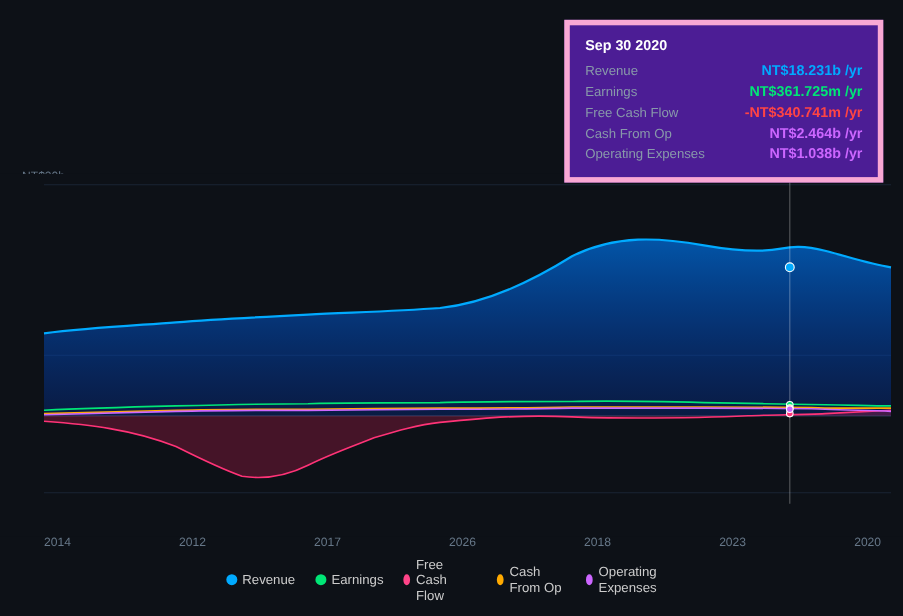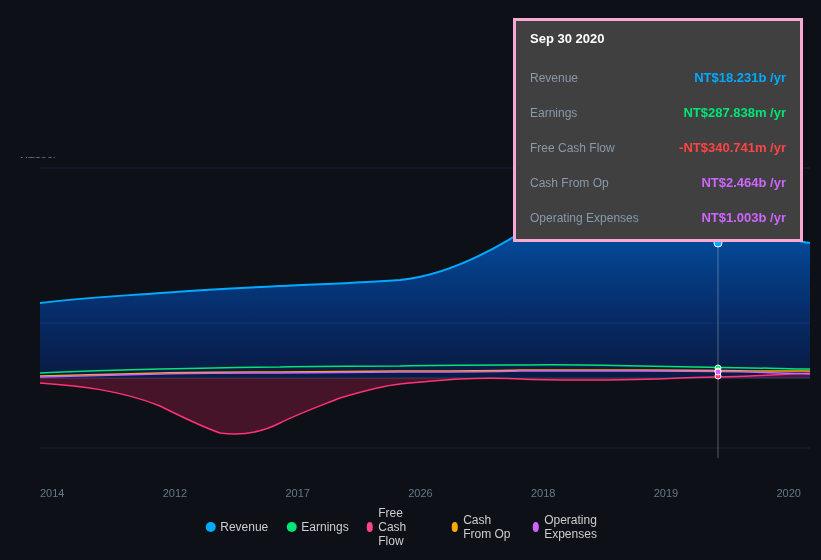--- a/index.html
+++ b/index.html
@@ -11,22 +11,22 @@
       color: #ccc;
       overflow: hidden;
       position: relative;
     }
 
     
     .tooltip {
       position: absolute;
       top: 18px;
       right: 18px;
-      background: #404040;
-      border: 3px solid #f9a8d4;
+      background: #4c1d95;
+      border: 5px solid #f9a8d4;
       padding: 10px 14px;
       min-width: 290px;
       z-index: 10;
     }
     .tooltip-title {
       color: #fff;
       font-size: 13px;
       font-weight: bold;
       margin-bottom: 8px;
     }
@@ -37,21 +37,20 @@
       margin-bottom: 4px;
       font-size: 12px;
     }
     .tooltip-label {
       color: #8899aa;
       min-width: 120px;
     }
     .tooltip-value {
       font-weight: bold;
       font-size: 13px;
-      margin-top: 16px;
     }
     .tooltip-value.blue { color: #00aaff; }
     .tooltip-value.green { color: #00e676; }
     .tooltip-value.red { color: #ff4444; }
     .tooltip-value.purple { color: #cc66ff; }
     .margin-note {
       font-size: 11px;
       color: #aaa;
       margin-top: -2px;
       margin-bottom: 4px;
@@ -124,33 +123,33 @@
 <body>
 
 <div class="tooltip">
   <div class="tooltip-title">Sep 30 2020</div>
   <div class="tooltip-row">
     <span class="tooltip-label">Revenue</span>
     <span class="tooltip-value blue">NT$18.231b /yr</span>
   </div>
   <div class="tooltip-row">
     <span class="tooltip-label">Earnings</span>
-    <span class="tooltip-value green">NT$287.838m /yr</span>
+    <span class="tooltip-value green">NT$361.725m /yr</span>
   </div>
   <div class="tooltip-row">
     <span class="tooltip-label">Free Cash Flow</span>
     <span class="tooltip-value red">-NT$340.741m /yr</span>
   </div>
   <div class="tooltip-row">
     <span class="tooltip-label">Cash From Op</span>
     <span class="tooltip-value purple">NT$2.464b /yr</span>
   </div>
   <div class="tooltip-row">
     <span class="tooltip-label">Operating Expenses</span>
-    <span class="tooltip-value purple">NT$1.003b /yr</span>
+    <span class="tooltip-value purple">NT$1.038b /yr</span>
   </div>
 </div>
 
 <div class="y-label top">NT$30b</div>
 <div class="y-label mid">NT$0</div>
 <div class="y-label bot">-NT$10b</div>
 
 <div class="highlight-band"></div>
 
 <svg class="chart-svg" viewBox="0 0 821 330" preserveAspectRatio="none">
@@ -193,21 +192,21 @@
   <circle cx="718" cy="213" r="3" fill="#ffaa00" stroke="#fff" stroke-width="1"></circle>
   <circle cx="718" cy="214" r="3" fill="#cc66ff" stroke="#fff" stroke-width="1"></circle>
 </svg>
 
 <div style="position:absolute; bottom:61px; left:30px; right:10px; display:flex; justify-content:space-between; padding: 0 10px;">
   <span class="x-label">2014</span>
   <span class="x-label">2012</span>
   <span class="x-label">2017</span>
   <span class="x-label">2026</span>
   <span class="x-label">2018</span>
-  <span class="x-label">2019</span>
+  <span class="x-label">2023</span>
   <span class="x-label">2020</span>
 </div>
 
 <div class="legend">
   <div class="legend-item">
     <div class="legend-dot" style="background:#00aaff;"></div>
     <span>Revenue</span>
   </div>
   <div class="legend-item">
     <div class="legend-dot" style="background:#00e676;"></div>

